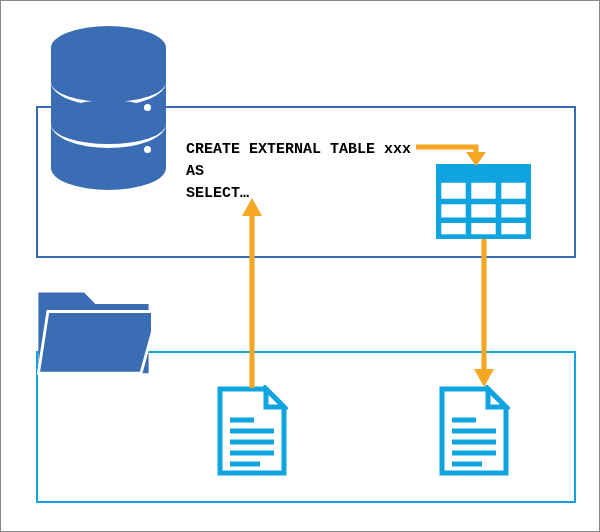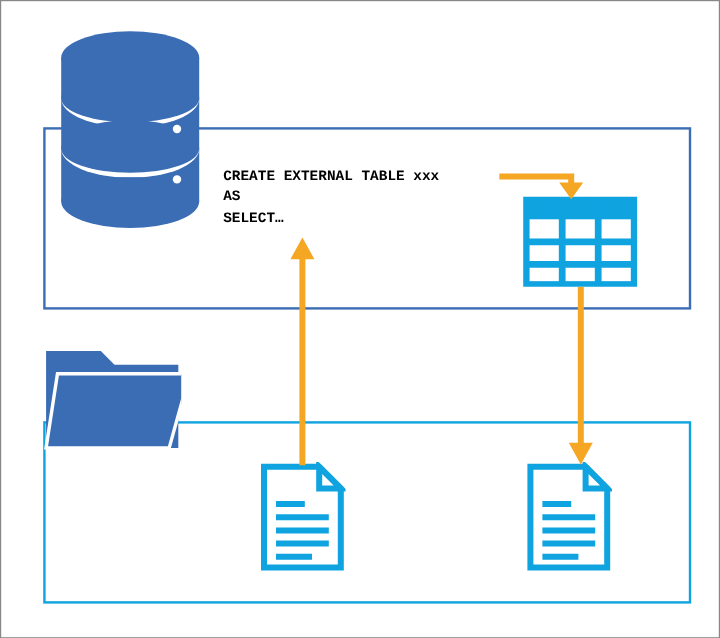--- a/index.html
+++ b/index.html
@@ -91,21 +91,21 @@
     width: 115px;
     height: 95px;
     z-index: 3;
   }
   .folder svg { width: 100%; height: 100%; display:block; }
   
   .sql {
     position: absolute;
     left: 185px;
     top: 138px;
-    font-size: 12px;
+    font-size: 15px;
     font-weight: bold;
     line-height: 1.45;
     color: #000;
     z-index: 2;
     white-space: pre;
   }
   
   .tablegrid {
     position: absolute;
     left: 435px;

